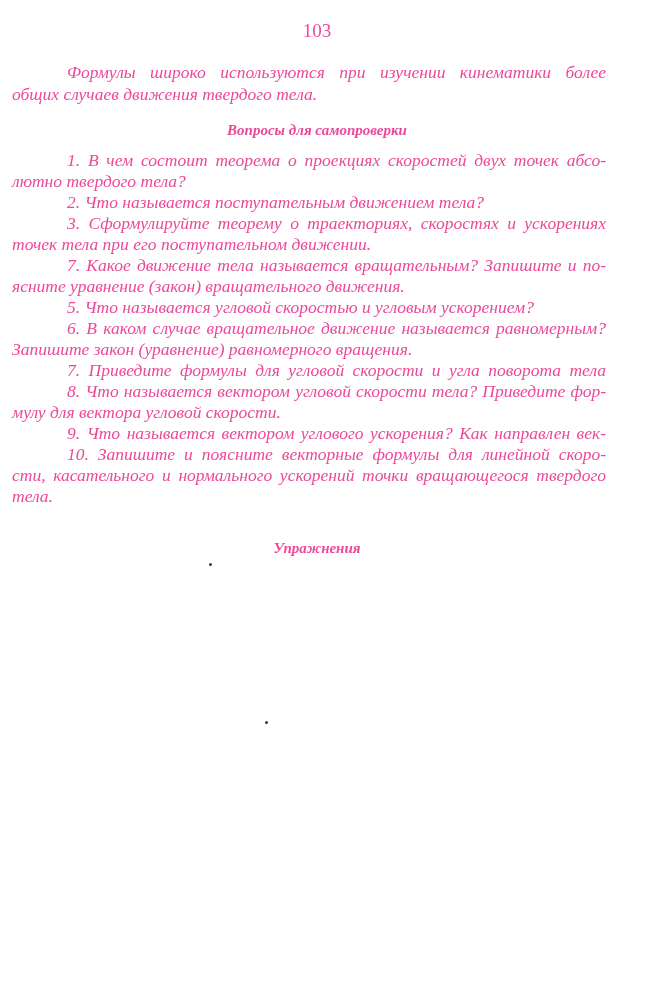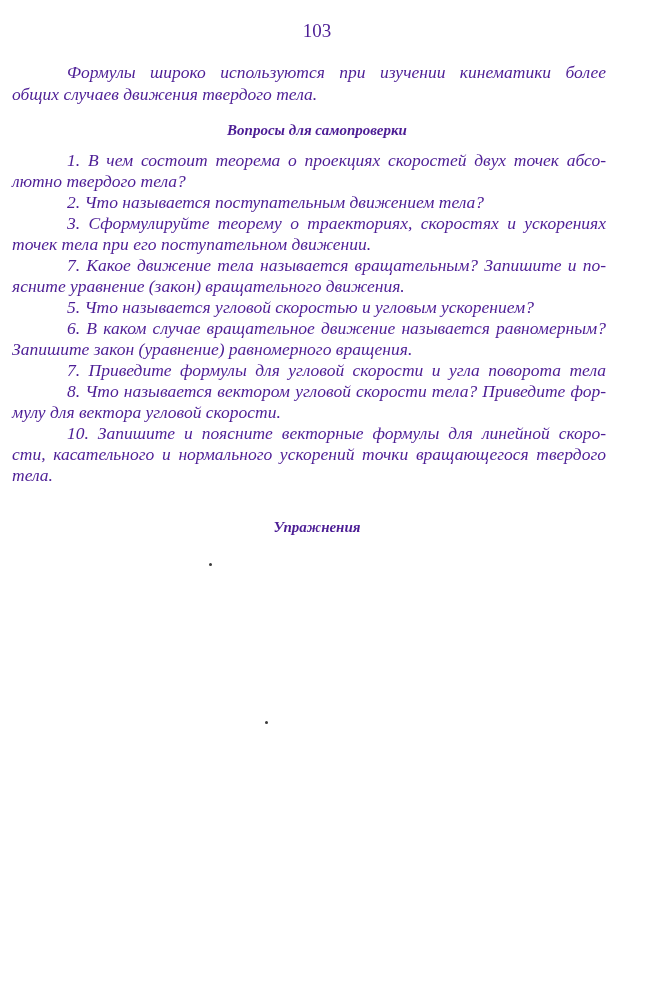--- a/index.html
+++ b/index.html
@@ -7,21 +7,21 @@
     width: 664px; height: 1000px;
     background: #ffffff;
     font-family: "Liberation Serif", "DejaVu Serif", serif;
   }
   .page {
     position: relative;
     width: 664px; height: 1000px;
     box-sizing: border-box;
     padding: 0 58px 0 12px;
     background: #ffffff;
-    color: #4c1d95;
+    color: #ec4899;
     overflow: hidden;
   }
   .pagenum {
     padding-top: 20px;
     font-size: 19px;
     line-height: 22px;
     text-align: center;
     transform: translateX(8px);
   }
   .para { margin: 0; }
@@ -76,20 +76,21 @@
       <div class="line justify ind">3. Сформулируйте теорему о траекториях, скоростях и ускорениях</div>
       <div class="line">точек тела при его поступательном движении.</div>
       <div class="line justify ind">7. Какое движение тела называется вращательным? Запишите и по-</div>
       <div class="line">ясните уравнение (закон) вращательного движения.</div>
       <div class="line ind">5. Что называется угловой скоростью и угловым ускорением?</div>
       <div class="line justify ind">6. В каком случае вращательное движение называется равномерным?</div>
       <div class="line">Запишите закон (уравнение) равномерного вращения.</div>
       <div class="line justify ind">7. Приведите формулы для угловой скорости и угла поворота тела</div>
       <div class="line justify ind">8. Что называется вектором угловой скорости тела? Приведите фор-</div>
       <div class="line">мулу для вектора угловой скорости.</div>
+      <div class="line justify ind">9. Что называется вектором углового ускорения? Как направлен век-</div>
       <div class="line justify ind">10. Запишите и поясните векторные формулы для линейной скоро-</div>
       <div class="line justify">сти, касательного и нормального ускорений точки вращающегося твердого</div>
       <div class="line">тела.</div>
     </div>
 
   <h2 class="heading h-exercises">Упражнения</h2>
 
 <span class="dot" style="left: 209px; top: 563px;"></span>
     <span class="dot" style="left: 265px; top: 721px;"></span>
   </div>

